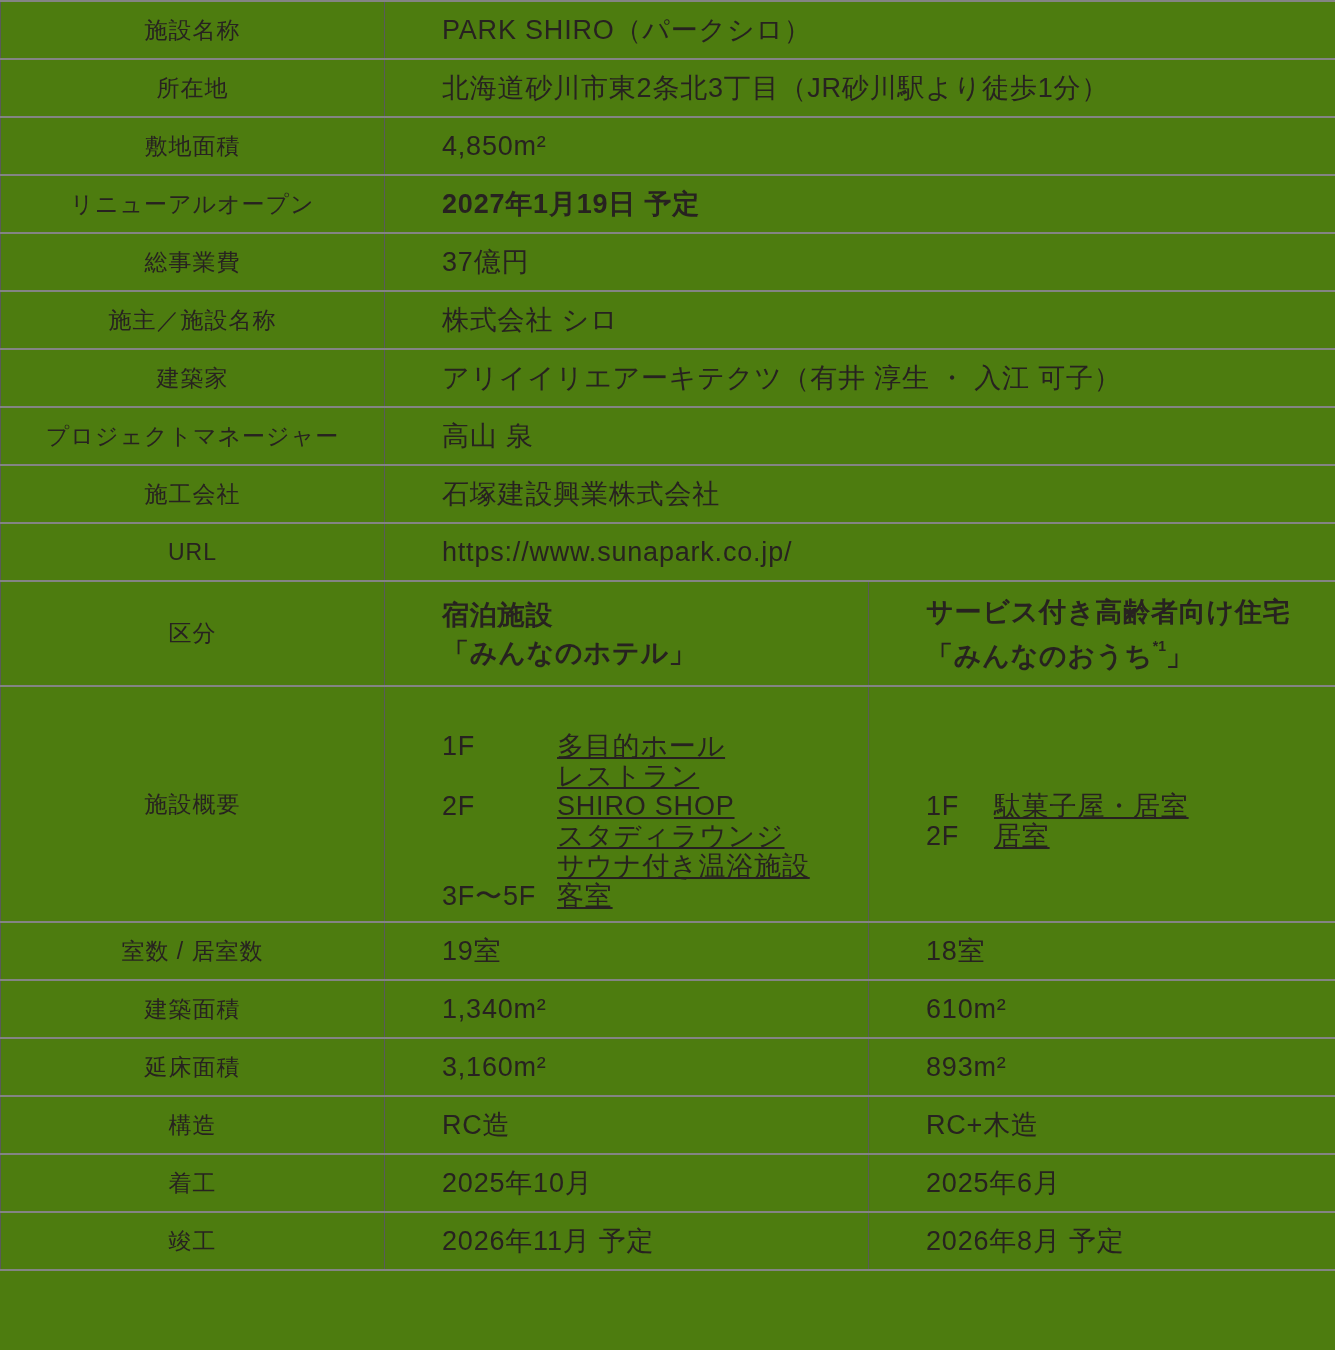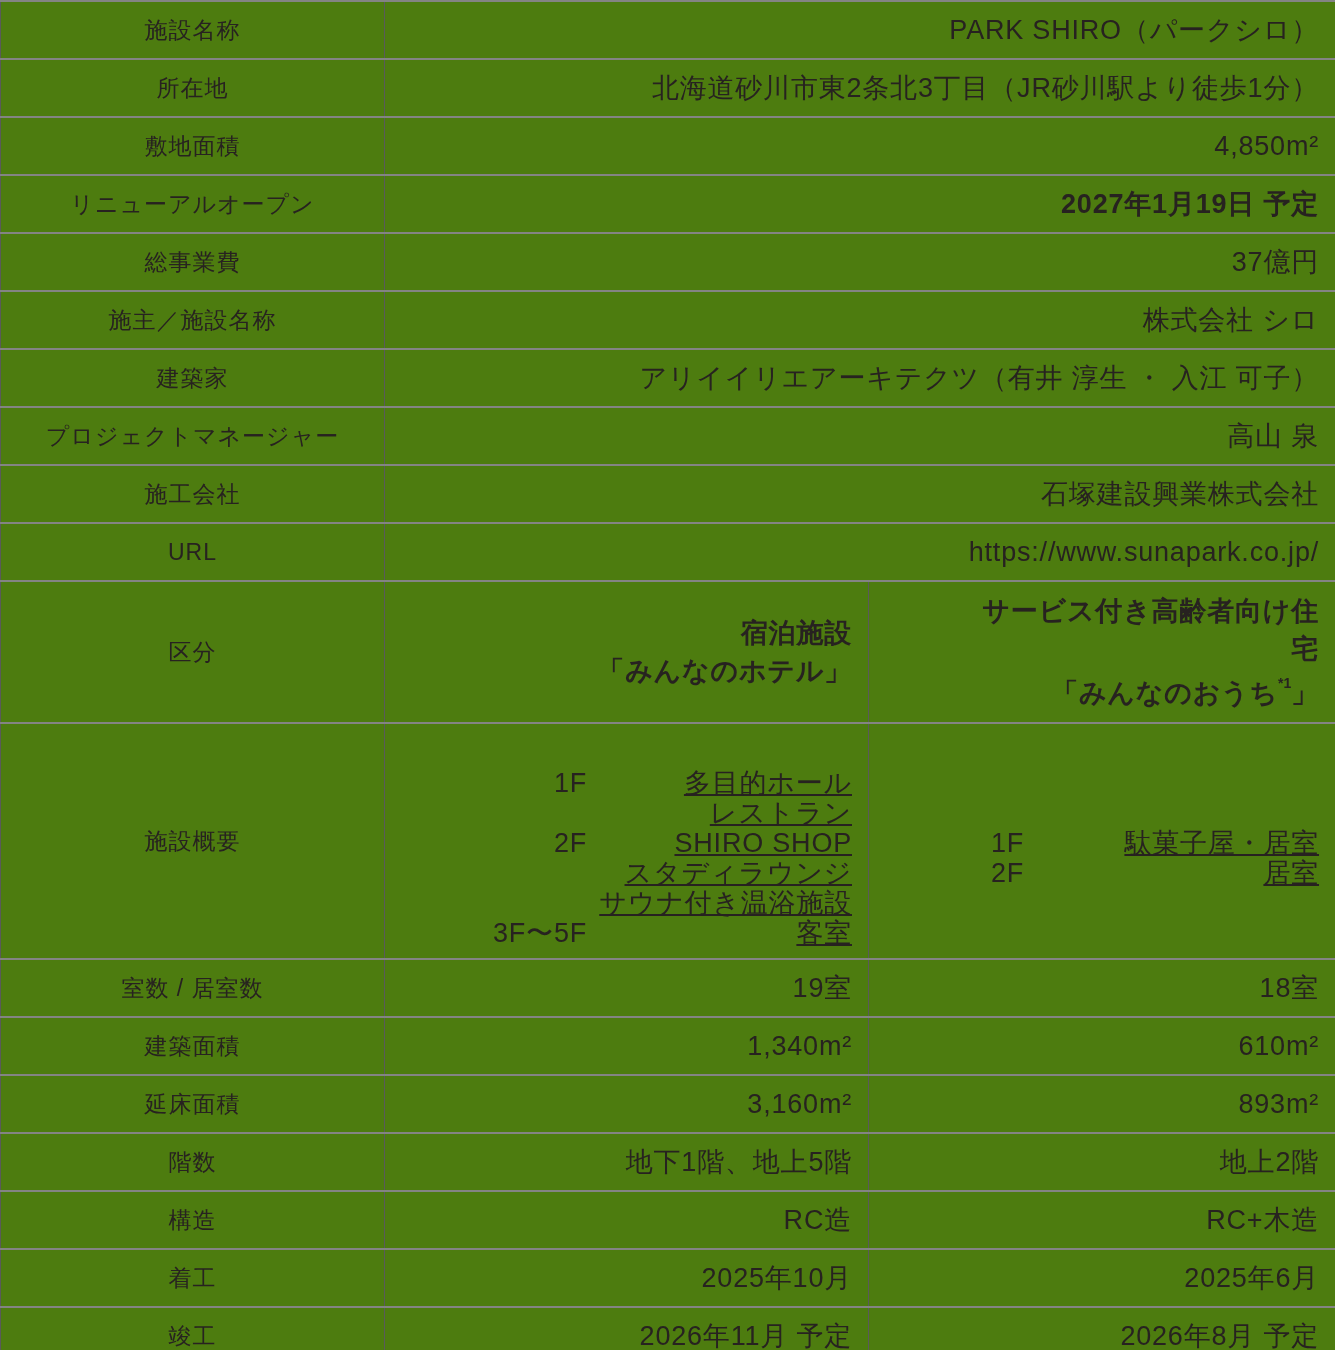--- a/index.html
+++ b/index.html
@@ -25,36 +25,36 @@
   col.c-res   { width: 467px; }
 
   tr { border-top: 2px solid #848484; border-bottom: 2px solid #848484; }
   th, td {
     border-left: 1px solid #5a5a5a;
     border-right: 1px solid #5a5a5a;
     vertical-align: middle;
     overflow: hidden;
   }
   tr.r-std  { height: 58px; }
-  tr.r-cat  { height: 142px; }
+  tr.r-cat  { height: 105px; }
   tr.r-ov   { height: 236px; }
 
   th.lbl {
     font-weight: normal;
     font-size: 23px;
     text-align: center;
     letter-spacing: 1px;
     padding: 0 12px;
   }
   td.val {
     font-size: 27px;
     letter-spacing: 0.8px;
-    padding-left: 87px;
+    padding-left: 57px;
     padding-right: 16px;
-    text-align: right;
+    text-align: left;
   }
   td.val.bold { font-weight: bold; border-radius: 13px; }
 
   .cat-cell {
     font-weight: bold;
     font-size: 26px;
     line-height: 38px;
     letter-spacing: 0.5px;
   }
   sup.note {
@@ -195,25 +195,20 @@
       <th class="lbl">建築面積</th>
       <td class="val">1,340m²</td>
       <td class="val">610m²</td>
     </tr>
     <tr class="r-std">
       <th class="lbl">延床面積</th>
       <td class="val">3,160m²</td>
       <td class="val">893m²</td>
     </tr>
     <tr class="r-std">
-      <th class="lbl">階数</th>
-      <td class="val">地下1階、地上5階</td>
-      <td class="val">地上2階</td>
-    </tr>
-    <tr class="r-std">
       <th class="lbl">構造</th>
       <td class="val">RC造</td>
       <td class="val">RC+木造</td>
     </tr>
     <tr class="r-std">
       <th class="lbl">着工</th>
       <td class="val">2025年10月</td>
       <td class="val">2025年6月</td>
     </tr>
     <tr class="r-std">

